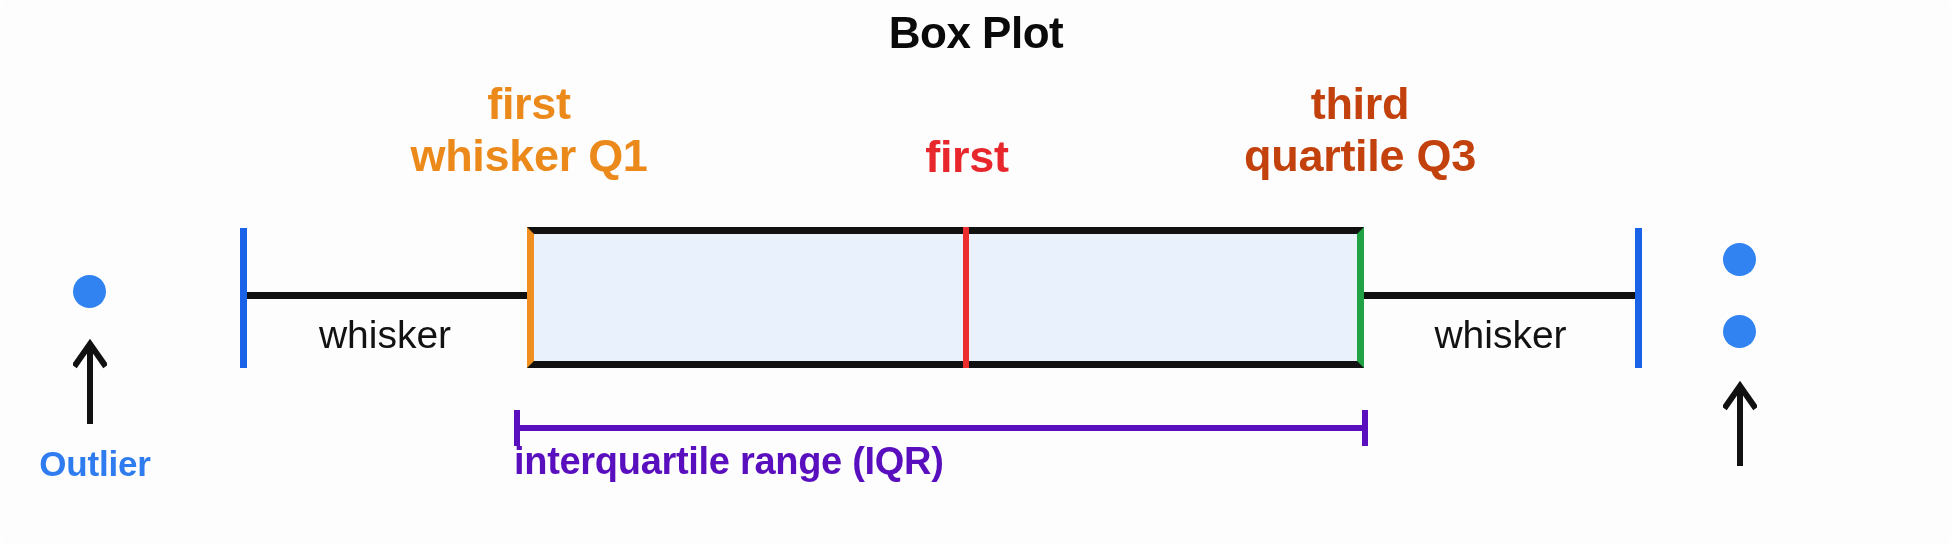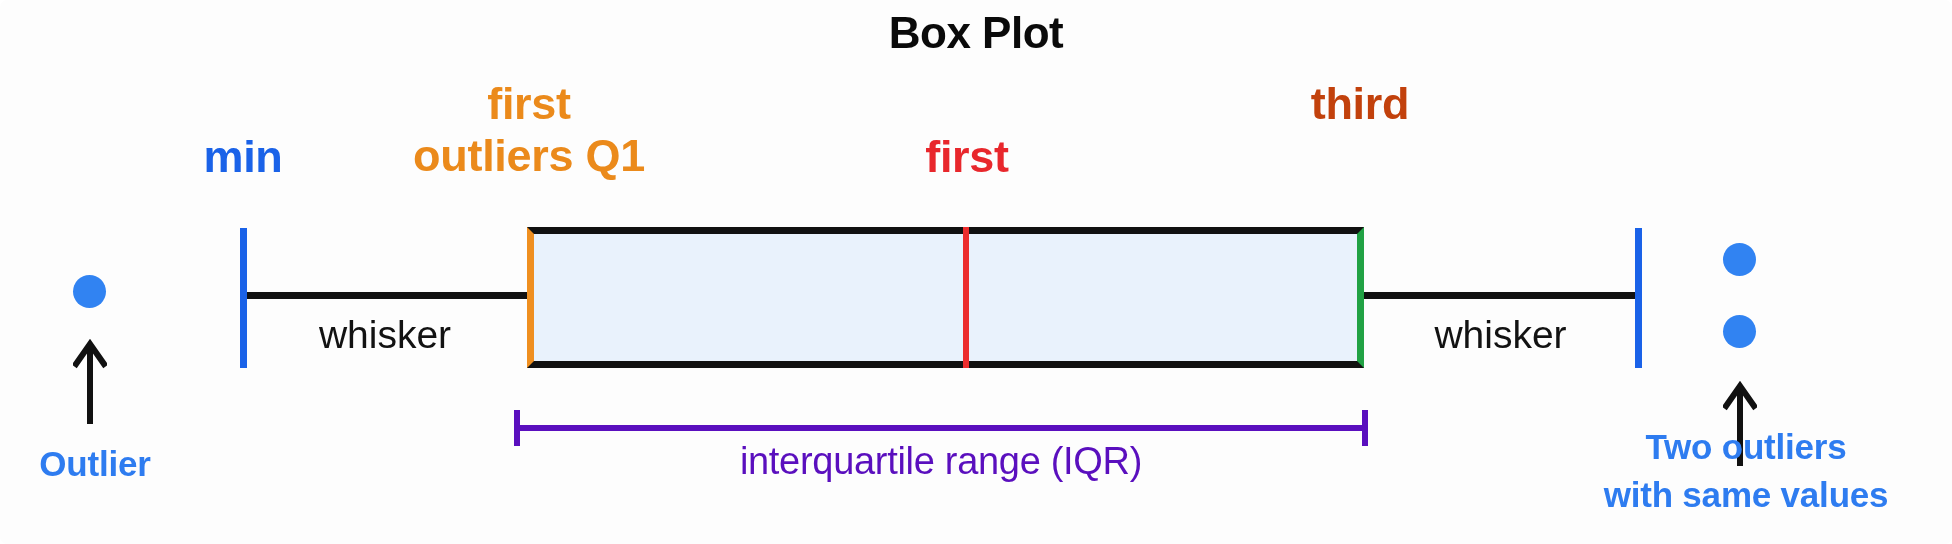--- a/index.html
+++ b/index.html
@@ -113,23 +113,22 @@
     left: 514px;
     top: 425px;
     width: 854px;
     height: 6px;
     background: #5a0fbe;
   }
   #iqr-label {
     left: 514px;
     top: 440px;
     width: 854px;
-    text-align: center;
     font-size: 38px;
-    font-weight: 400;
+    font-weight: 700;
     color: #5a0fbe;
     letter-spacing: -0.3px;
     white-space: nowrap;
   }
 
   
   .outlier-dot {
     width: 33px;
     height: 33px;
     border-radius: 50%;
@@ -158,31 +157,31 @@
   #caption-left  { left: -55px;  width: 300px; top: 440px; }
   #caption-right { left: 1560px; width: 372px; top: 423px; }
 </style>
 </head>
 <body>
 
 <div id="canvas">
 
   <div class="abs" id="title">Box Plot</div>
 
-  <div class="abs cat-label" id="label-min">min</div>
 
   <div class="abs cat-label" id="label-q1">
     <div>first</div>
-    <div>outliers Q1</div>
+    <div>whisker Q1</div>
   </div>
 
   <div class="abs cat-label" id="label-median">first</div>
 
   <div class="abs cat-label" id="label-q3">
     <div>third</div>
+    <div>quartile Q3</div>
   </div>
 
 
   <div class="abs whisker-line" id="whisker-left"></div>
   <div class="abs whisker-line" id="whisker-right"></div>
 
   <div class="abs cap" id="cap-min"></div>
   <div class="abs cap" id="cap-max"></div>
 
   <div class="abs" id="box"></div>
@@ -204,18 +203,14 @@
     <polyline points="3,26 17,6 31,26" fill="none" stroke="#111111" stroke-width="6" stroke-linecap="square"></polyline>
   </svg>
 
   <svg class="abs arrow-up" id="arrow-right" viewBox="0 0 34 86">
     <line x1="17" y1="86" x2="17" y2="8" stroke="#111111" stroke-width="6"></line>
     <polyline points="3,26 17,6 31,26" fill="none" stroke="#111111" stroke-width="6" stroke-linecap="square"></polyline>
   </svg>
 
   <div class="abs outlier-caption" id="caption-left">Outlier</div>
 
-  <div class="abs outlier-caption" id="caption-right">
-    <div>Two outliers</div>
-    <div>with same values</div>
-  </div>
 
 </div>
 
 </body></html>

